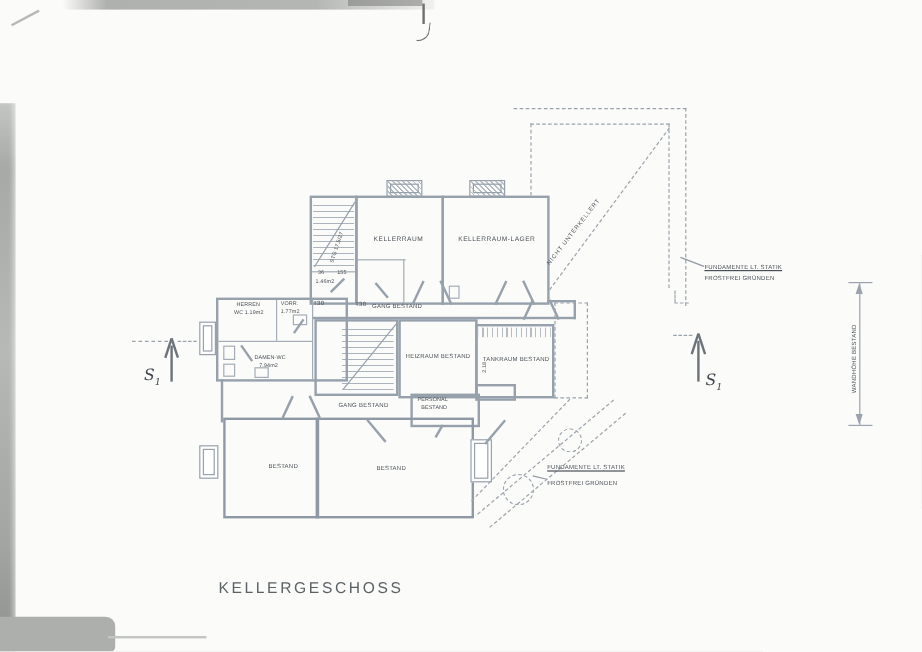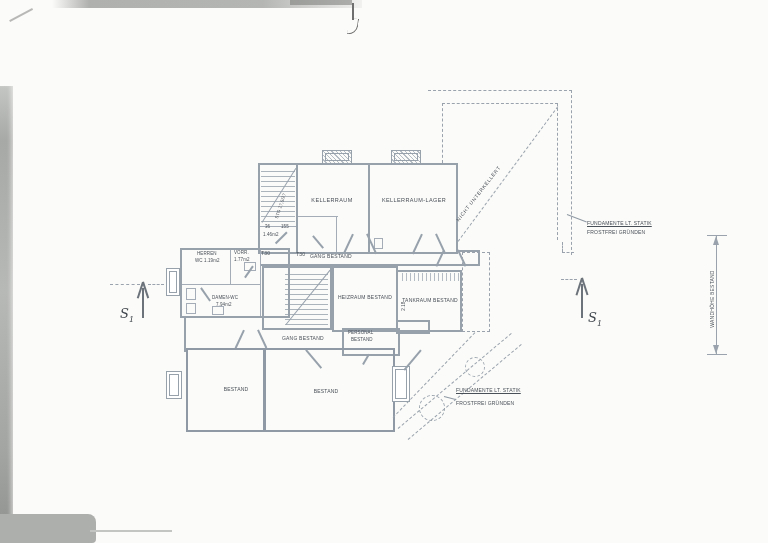--- a/index.html
+++ b/index.html
@@ -172,14 +172,15 @@
   <div class="abs" style="left:142px;top:282px;width:1.5px;height:17px;background:#6d737b;transform:rotate(18deg);transform-origin:top center;"></div>
   <div class="abs" style="left:142px;top:282px;width:1.5px;height:17px;background:#6d737b;transform:rotate(-18deg);transform-origin:top center;"></div>
   <div class="script" style="left:120px;top:306px;"><span>S</span><sub>1</sub></div>
 
   <div class="abs dash" style="left:561px;top:279px;width:16px;"></div>
   <div class="abs" style="left:581px;top:284px;width:1.5px;height:34px;background:#6d737b;"></div>
   <div class="abs" style="left:581px;top:278px;width:1.5px;height:18px;background:#6d737b;transform:rotate(18deg);transform-origin:top center;"></div>
   <div class="abs" style="left:581px;top:278px;width:1.5px;height:18px;background:#6d737b;transform:rotate(-18deg);transform-origin:top center;"></div>
   <div class="script" style="left:588px;top:310px;"><span>S</span><sub>1</sub></div>
 
+  <div class="title" style="left:182px;top:482px;">KELLERGESCHOSS</div>
 
 </div>
 
 </body></html>

